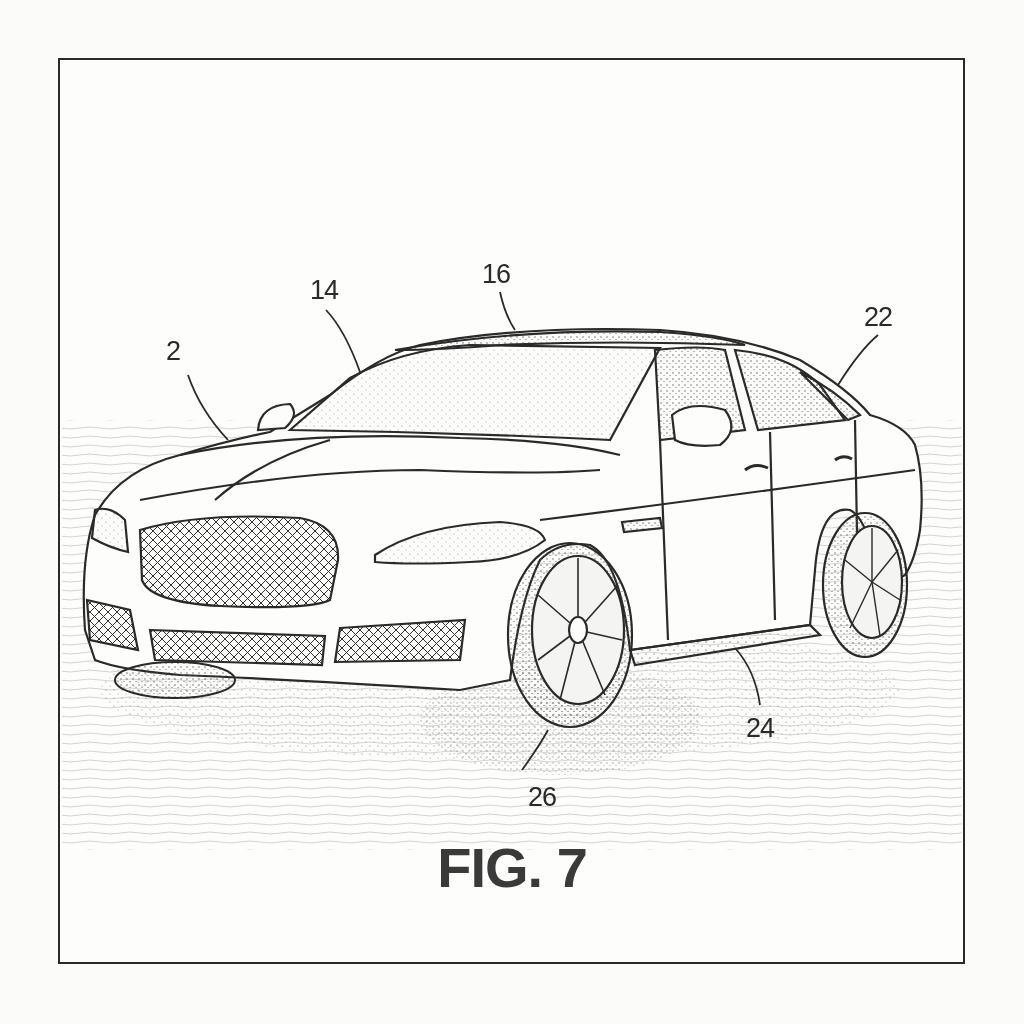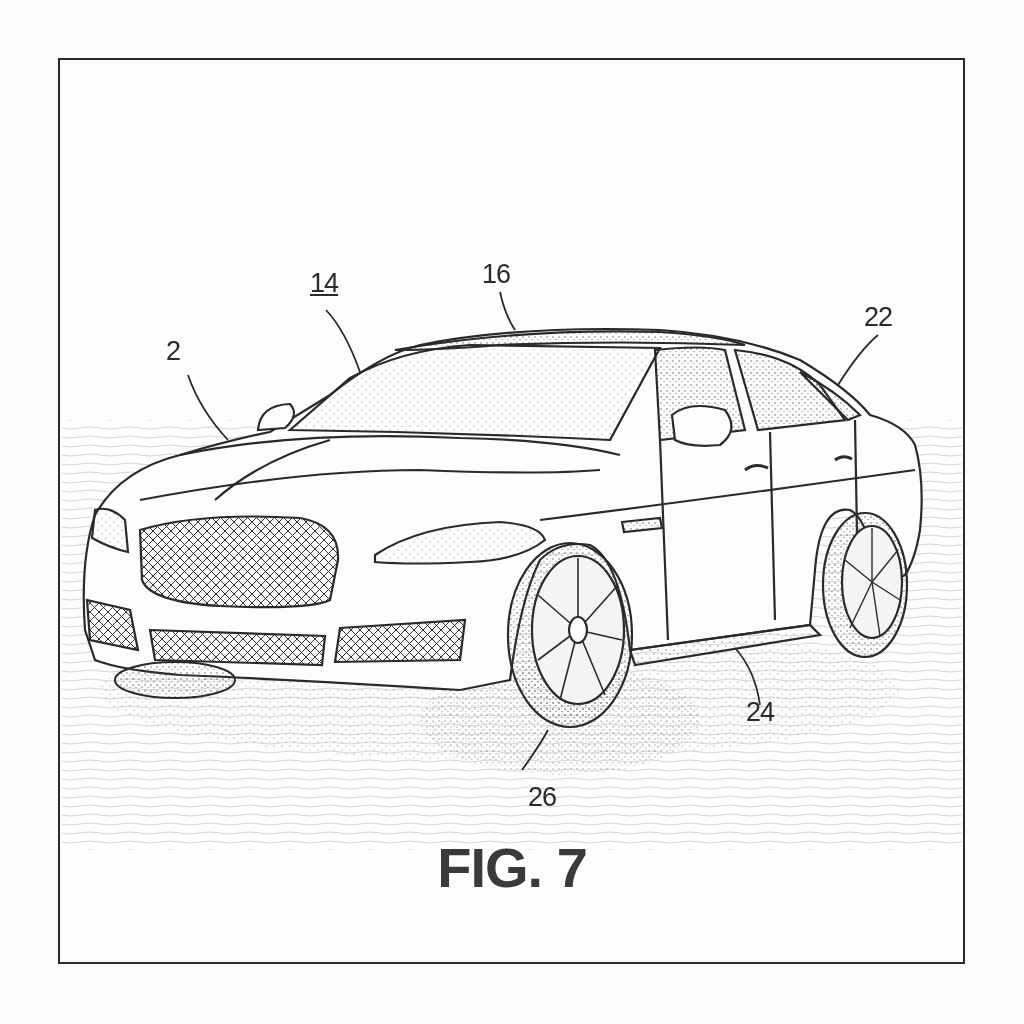--- a/index.html
+++ b/index.html
@@ -112,19 +112,19 @@
     <path d="M188 375 Q200 410 228 440"></path>
     <path d="M326 310 Q345 330 360 372"></path>
     <path d="M500 292 Q505 315 515 330"></path>
     <path d="M878 335 Q860 350 838 385"></path>
     <path d="M760 705 Q755 670 735 648"></path>
     <path d="M522 770 Q540 745 548 730"></path>
   </g>
 </svg>
 
 <div class="label" style="left:166px;top:336px;">2</div>
-<div class="label" style="left:310px;top:268px;text-decoration:underline;">14</div>
+<div class="label" style="left:310px;top:275px;">14</div>
 <div class="label" style="left:482px;top:259px;">16</div>
 <div class="label" style="left:864px;top:302px;">22</div>
-<div class="label" style="left:746px;top:697px;">24</div>
+<div class="label" style="left:746px;top:713px;">24</div>
 <div class="label" style="left:528px;top:782px;">26</div>
 
 <div class="caption">FIG. 7</div>
 
 </body></html>

